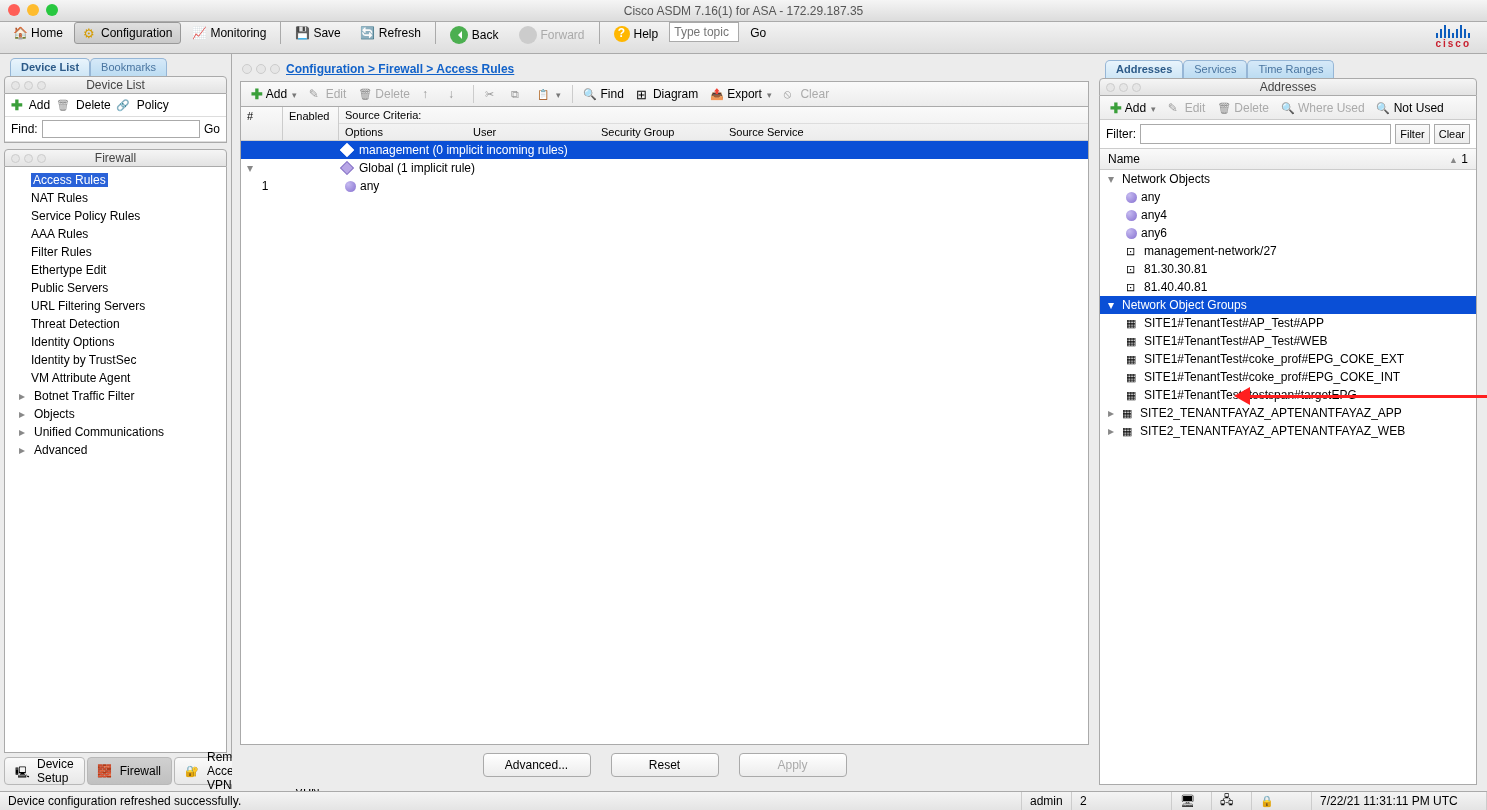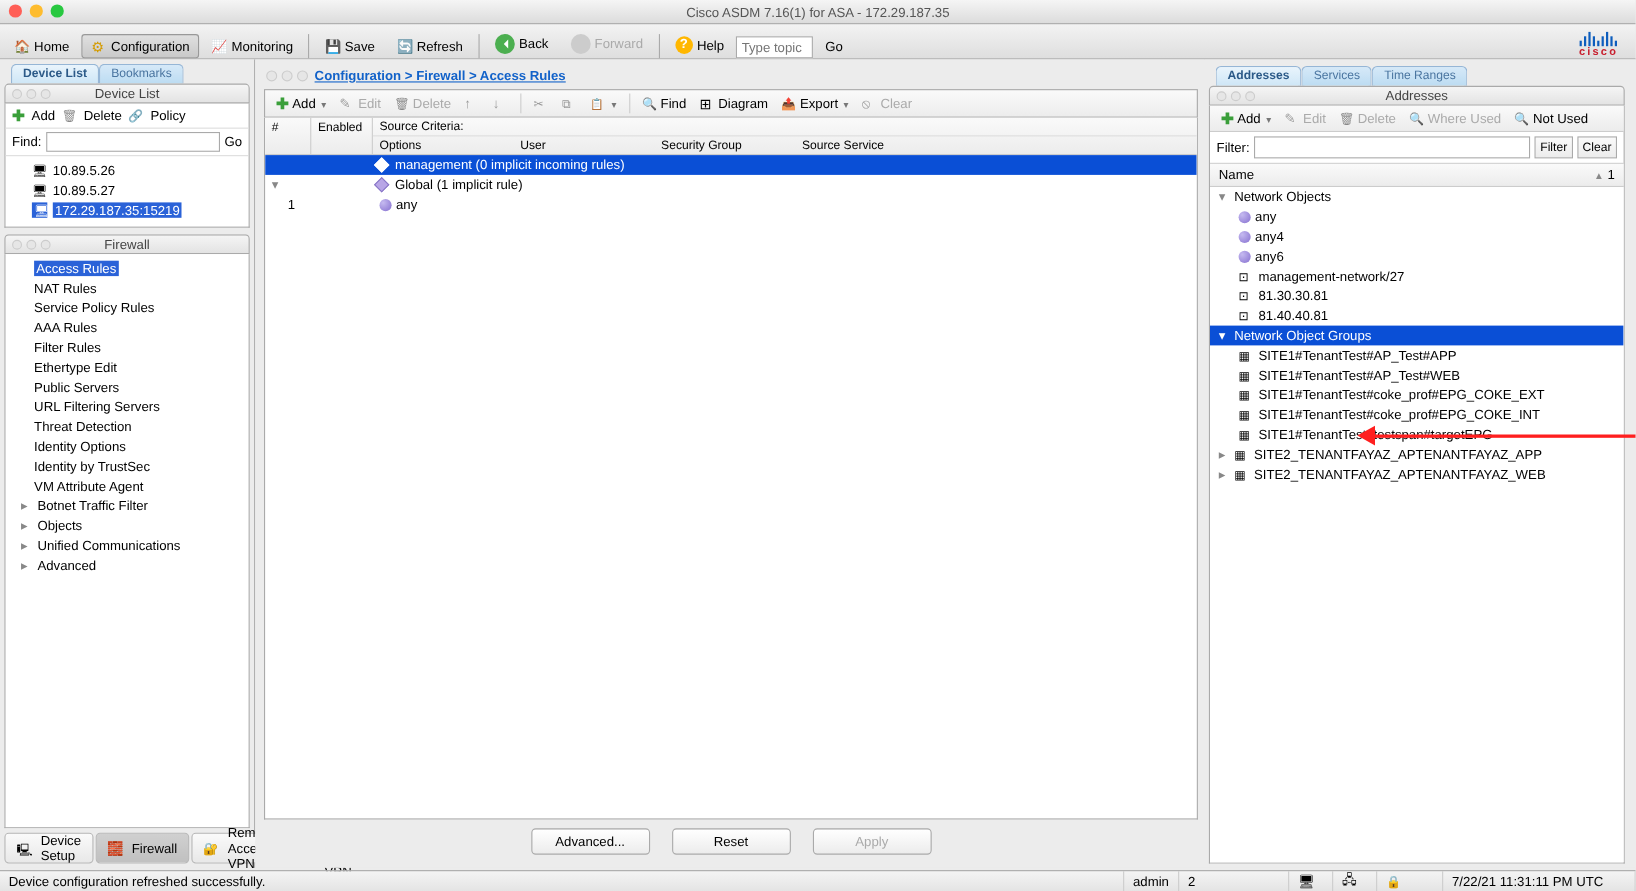--- a/index.html
+++ b/index.html
@@ -5,21 +5,21 @@
 * { box-sizing: border-box; margin: 0; padding: 0; font-family: "Lucida Grande", Arial, sans-serif; font-size: 12px; }
 body { background: #ececec; width: 1487px; height: 810px; overflow: hidden; position: relative; }
 
 
 .titlebar { height: 22px; background: linear-gradient(#f5f5f5,#dcdcdc); border-bottom: 1px solid #aaa; display: flex; align-items: center; justify-content: center; position: relative; color: #555; }
 .traffic { position: absolute; left: 8px; top: 4px; display: flex; gap: 7px; }
 .tl { width: 12px; height: 12px; border-radius: 50%; }
 .tl.red { background: #ff5f57; } .tl.yellow { background: #febc2e; } .tl.green { background: #28c840; }
 
 
-.maintb { height: 32px; background: linear-gradient(#f3f3f3,#dedede); border-bottom: 1px solid #aaa; display: flex; align-items: flex-end; padding: 0 4px; gap: 2px; }
+.maintb { height: 32px; background: linear-gradient(#f3f3f3,#dedede); border-bottom: 1px solid #aaa; display: flex; align-items: flex-start; padding: 0 4px; gap: 2px; }
 .tbbtn { display: flex; align-items: center; gap: 4px; padding: 3px 8px; border: 1px solid transparent; border-radius: 3px; cursor: pointer; }
 .tbbtn.active { background: linear-gradient(#e0e0e0,#c9c9c9); border-color: #999; }
 .tbsep { width: 1px; height: 22px; background: #aaa; margin: 0 3px; }
 .disabled { color: #aaa; }
 .tbinput { width: 70px; height: 20px; border: 1px solid #aaa; padding: 0 4px; color: #aaa; }
 .ciscologo { margin-left: auto; margin-right: 12px; display:flex; flex-direction:column; align-items:center; }
 .ciscobars { display:flex; gap:2px; align-items:flex-end; height:16px; }
 .ciscobars span { width:2px; background:#0d5dbd; }
 .ciscotext { color:#c8202f; font-size:10px; font-weight:bold; letter-spacing:2px; }
 
@@ -242,34 +242,20 @@
       <span class="ic ic-trash"></span>
           <span>Delete</span>
       <span class="ic ic-link"></span>
           <span>Policy</span>
     </div>
     <div class="findrow">
       <span>Find:</span>
       <input style="">
       <span>Go</span>
     </div>
-    <div class="dllist">
-      <div class="dlitem">
-            <span class="ic ic-pc"></span>
-            <span>10.89.5.26</span>
-          </div>
-      <div class="dlitem">
-            <span class="ic ic-pc"></span>
-            <span>10.89.5.27</span>
-          </div>
-      <div class="dlitem sel">
-            <span class="ic ic-pc"></span>
-            <span>172.29.187.35:15219</span>
-          </div>
-    </div>
   </div>
 
   <div class="fwpanel" style="margin-top:6px;">
     <div class="panelhdr">
       <div class="dots">
             <span></span>
             <span></span>
             <span></span>
           </div>
       <span>Firewall</span>

